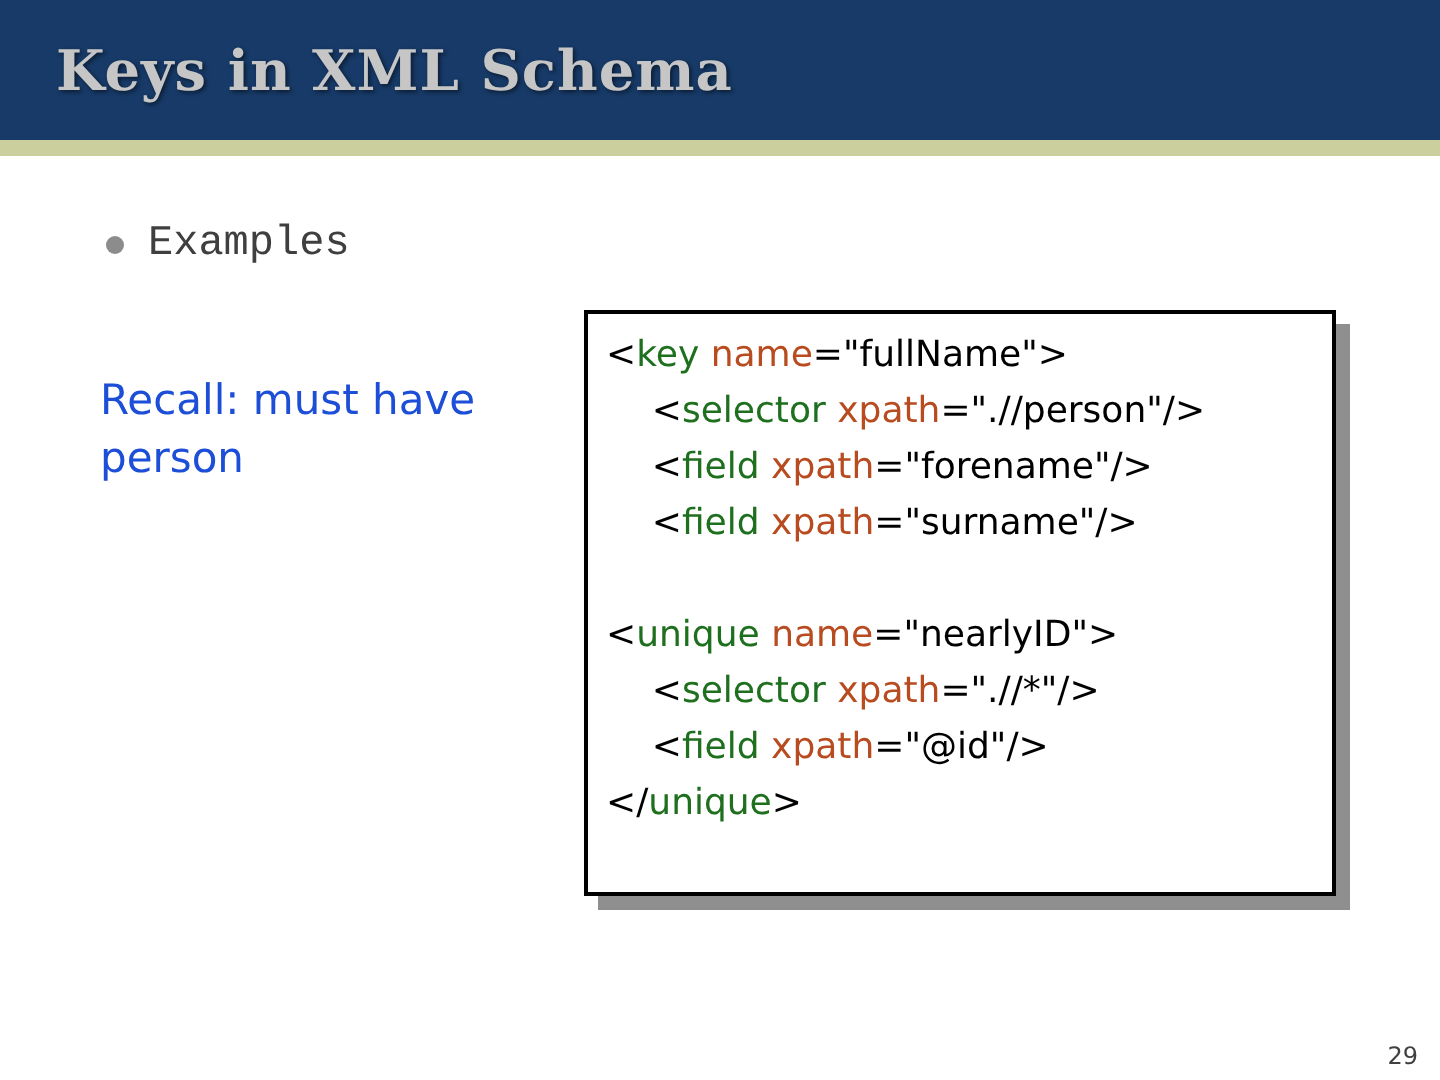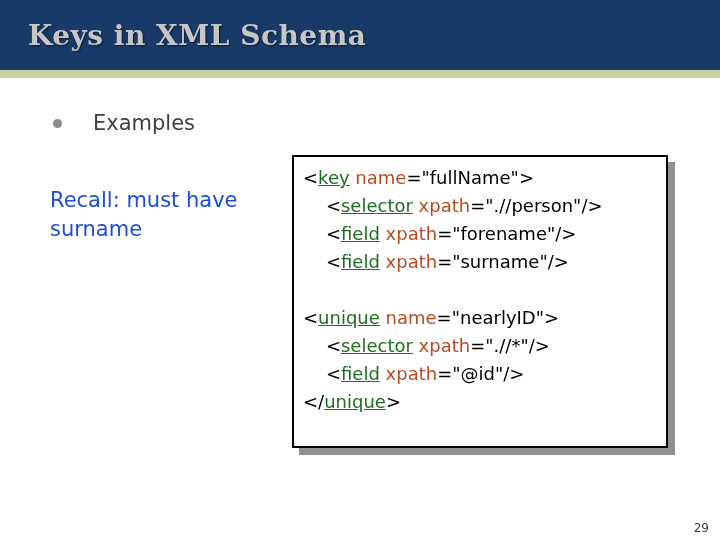--- a/index.html
+++ b/index.html
@@ -4,53 +4,53 @@
 <style>
   html,body{margin:0;padding:0;background:#fff;}
   .slide{position:relative;width:720px;height:540px;background:#ffffff;overflow:hidden;
          font-family:"DejaVu Sans",sans-serif;}
   .header{position:absolute;top:0;left:0;width:720px;height:70px;background:var(--header-bg,#173a68);}
   .title{position:absolute;left:28px;top:0;height:70px;line-height:72px;
          font-family:"DejaVu Serif",serif;font-weight:bold;font-size:28px;
          color:var(--title-text,#c6c6c6);letter-spacing:0.5px;
          text-shadow:1px 1px 2px rgba(0,0,0,0.55);white-space:nowrap;}
   .accent{position:absolute;top:70px;left:0;width:720px;height:8px;background:var(--accent-line,#cbcf9e);}
-  .bullet-item{position:absolute;left:53px;top:111px;display:flex;align-items:center;gap:31px;}
+  .bullet-item{position:absolute;left:53px;top:111px;display:flex;align-items:center;gap:12px;font-family:Liberation Mono, monospace;}
   .bullet-dot{width:9px;height:9px;border-radius:50%;background:#8c8c8c;flex:0 0 auto;}
   .bullet-label{font-size:21px;color:#3f3f3f;}
   .note{position:absolute;left:50px;top:186px;font-size:21px;line-height:29px;color:#1d4ed8;}
   .code-box{position:absolute;left:292px;top:155px;width:376px;height:293px;box-sizing:border-box;
             background:#ffffff;border:2px solid #000;
             box-shadow:7px 7px 0 var(--box-shadow,#8f8f8f);
             padding:7px 9px;font-size:18px;line-height:28px;}
   .code-block{margin:0;font-family:"DejaVu Sans",sans-serif;}
   .code-block + .code-block{margin-top:28px;}
   .code-line{white-space:pre;color:#000;}
-  .tk-el{color:var(--code-element,#1e6f1e);text-decoration:underline;}
+  .tk-el{color:var(--code-element,#1e6f1e);}
   .tk-at{color:var(--code-attribute,#b84b1f);text-align:center;}
   .page-num{position:absolute;right:11px;bottom:5px;font-size:12px;color:#404040;}
 </style>
 </head>
 <body>
 
 <div class="slide">
 
   <div class="header">
     <div class="title">Keys in XML Schema</div>
   </div>
   <div class="accent"></div>
 
   <div class="bullet-item">
     <span class="bullet-dot"></span>
     <span class="bullet-label">Examples</span>
   </div>
 
   <div class="note">
     <div>Recall: must have</div>
-    <div>surname</div>
+    <div>person</div>
   </div>
 
   <div class="code-box">
     <div class="code-block">
         <div class="code-line"><span class="tk-p">&lt;</span><span class="tk-el">key</span><span class="tk-p"> </span><span class="tk-at">name</span><span class="tk-p">="fullName"&gt;</span></div>
         <div class="code-line"><span class="tk-p">    &lt;</span><span class="tk-el">selector</span><span class="tk-p"> </span><span class="tk-at">xpath</span><span class="tk-p">=".//person"/&gt;</span></div>
         <div class="code-line"><span class="tk-p">    &lt;</span><span class="tk-el">field</span><span class="tk-p"> </span><span class="tk-at">xpath</span><span class="tk-p">="forename"/&gt;</span></div>
         <div class="code-line"><span class="tk-p">    &lt;</span><span class="tk-el">field</span><span class="tk-p"> </span><span class="tk-at">xpath</span><span class="tk-p">="surname"/&gt;</span></div>
       </div>
     <div class="code-block">

